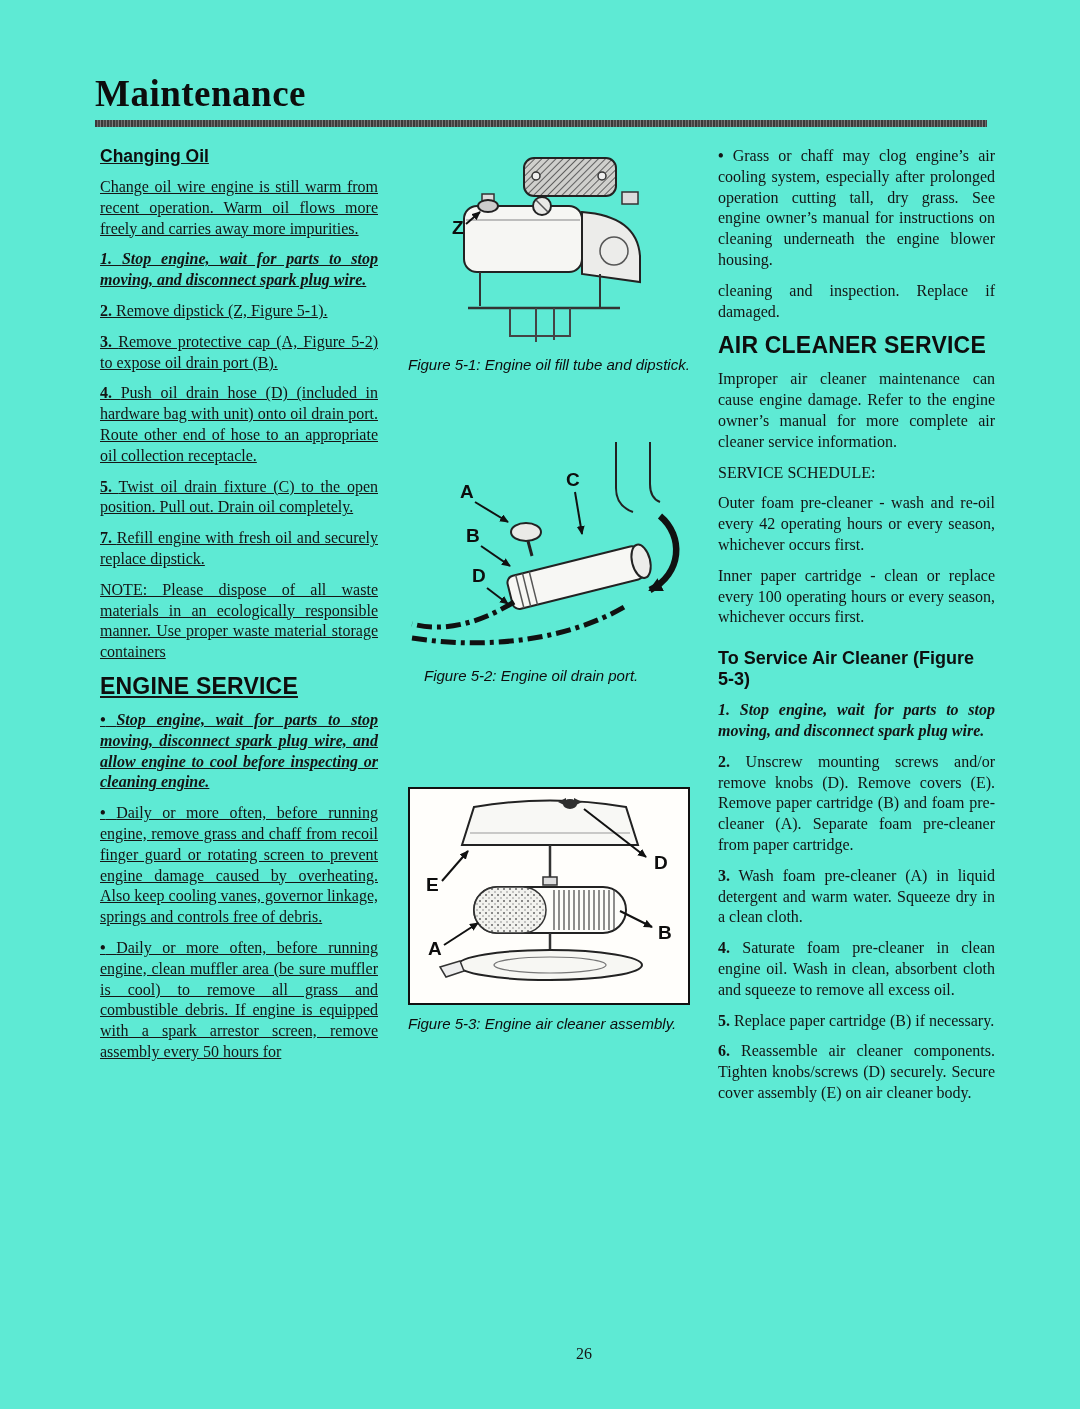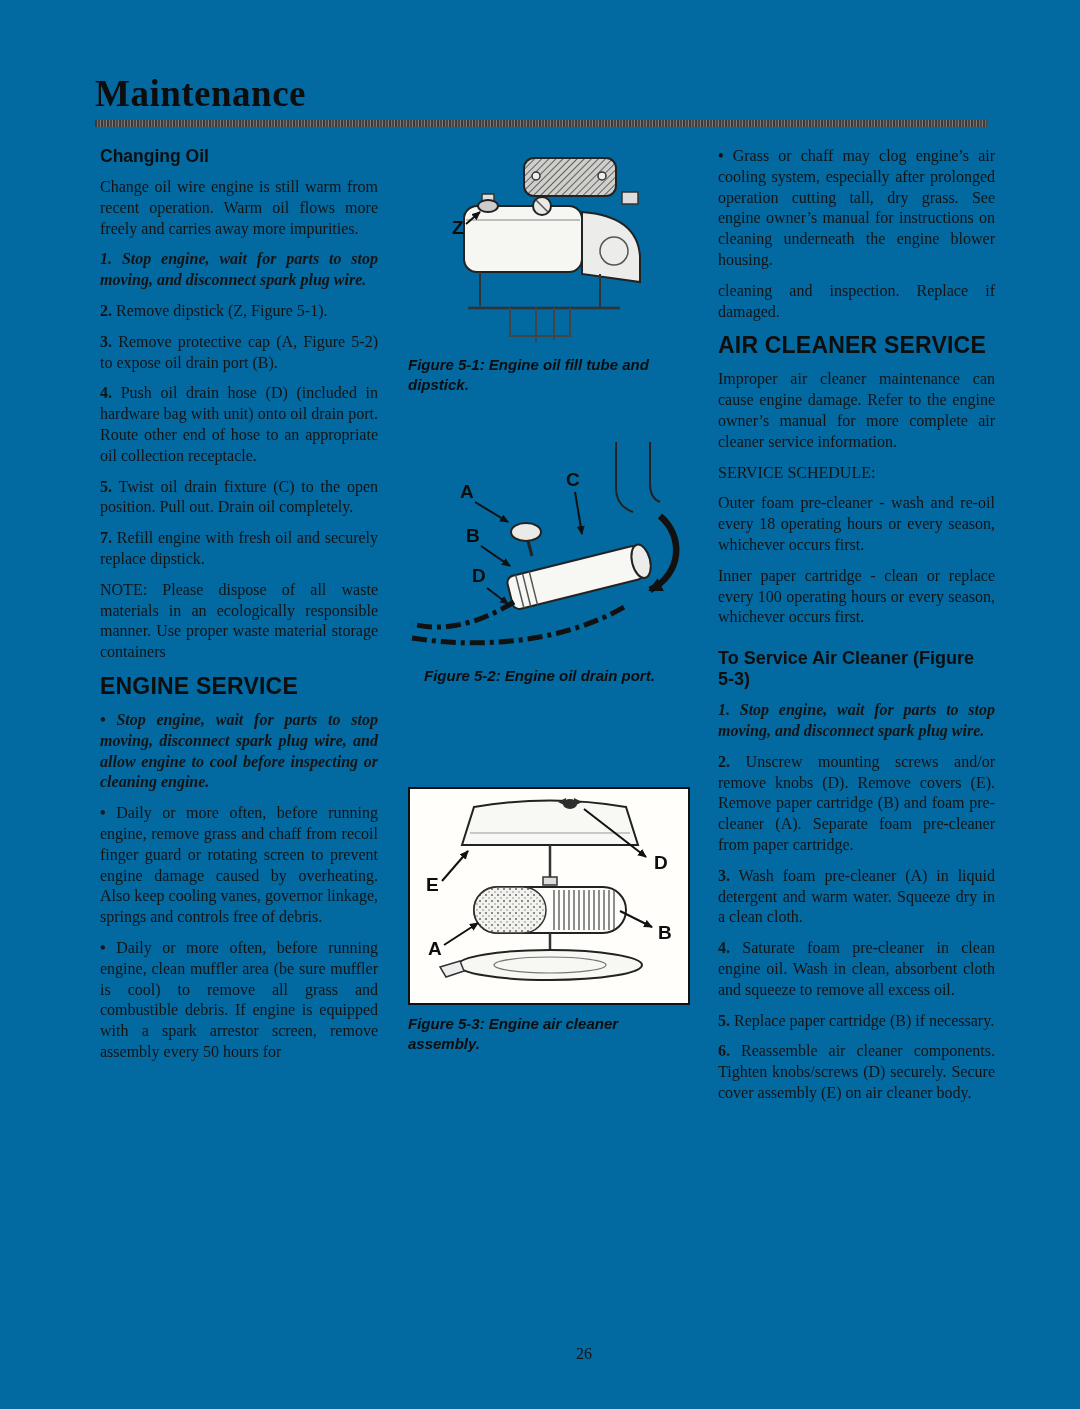--- a/index.html
+++ b/index.html
@@ -1,47 +1,47 @@
 <!DOCTYPE html>
 <html><head>
 <meta charset="utf-8">
 <style>
   * { margin:0; padding:0; box-sizing:border-box; }
   html,body { width:1080px; height:1409px; }
   body { background:#ffffff; font-family:"Liberation Serif", serif; color:#161616; }
-  .page { position:relative; width:1080px; height:1409px; background:#0369a1; overflow:hidden; }
+  .page { position:relative; width:1080px; height:1409px; background:#5eead4; overflow:hidden; }
 
   .title { position:absolute; left:95px; top:72px; font-size:37px; font-weight:bold;
            letter-spacing:.5px; color:#0d0d0d; font-family:"Liberation Serif", serif; }
   .rule  { position:absolute; left:95px; top:120px; width:892px; height:7px;
            background:repeating-linear-gradient(90deg,#3a3a3a 0 2px,#6d6d6d 2px 3px,#454545 3px 5px,#7d7d7d 5px 6px); }
 
   .col { position:absolute; top:146px; }
-  .col-left  { left:100px; width:278px; }
+  .col-left  { left:100px; width:278px;text-decoration:underline; }
   .col-mid   { left:408px; width:285px; height:1210px; }
   .col-right { left:718px; width:277px; }
 
   p.body { font-size:16px; line-height:1.3; text-align:justify; margin-bottom:10px; color:#141414; }
   .step-num, .bullet-marker { font-weight:bold; }
   .emphasis { font-weight:bold; font-style:italic; }
 
   .h-sans { font-family:"Liberation Sans", sans-serif; font-weight:bold; color:#0e0e0e; }
   .h-sub     { font-size:17.5px; margin:0 0 10px; }
   .h-section { font-size:23px;   margin:6px 0 10px; letter-spacing:.2px; }
   .h-sub2    { font-size:18px; margin:20px 0 10px; }
   .tight { margin-bottom:0; }
 
   figure { position:absolute; left:0; width:285px; }
   .fig1 { top:10px; }
   .fig2 { top:296px; }
   .fig3 { top:641px; }
   .art  { display:block; }
   .art1 { margin-left:44px; }
   .fig3-box { width:282px; height:218px; border:2px solid #111; background:#fffefb; padding:2px; }
-  .caption { font-family:"Liberation Sans", sans-serif; font-weight:bold; font-style:italic;
+  .caption { font-family:"Liberation Sans", sans-serif; font-weight:normal; font-style:italic;
              font-size:15px; line-height:1.32; margin-top:9px; color:#0d0d0d; }
   .caption.indent { padding-left:16px; }
 
   .page-num { position:absolute; left:0; top:1345px; width:1080px; text-align:center; font-size:16px;margin-left:44px; }
 
   svg { display:block; }
   .fig-label { font-family:"Liberation Sans", sans-serif; font-weight:bold; font-size:19px; fill:#0d0d0d; }
 </style>
 </head>
 <body>
@@ -197,21 +197,21 @@
     </figure>
   </div>
 
   <div class="col col-right">
     <p class="body"><span class="bullet-marker">•</span> <span>Grass or chaff may clog engine’s air cooling system, especially after prolonged operation cutting tall, dry grass. See engine owner’s manual for instructions on cleaning underneath the engine blower housing.</span></p>
     <p class="body">cleaning and inspection. Replace if damaged.</p>
 
     <h2 class="h-sans h-section">AIR CLEANER SERVICE</h2>
     <p class="body">Improper air cleaner maintenance can cause engine damage. Refer to the engine owner’s manual for more complete air cleaner service information.</p>
     <p class="body tight">SERVICE SCHEDULE:</p>
-    <p class="body">Outer foam pre-cleaner - wash and re-oil every 18 operating hours or every season, whichever occurs first.</p>
+    <p class="body">Outer foam pre-cleaner - wash and re-oil every 42 operating hours or every season, whichever occurs first.</p>
     <p class="body">Inner paper cartridge - clean or replace every 100 operating hours or every season, whichever occurs first.</p>
 
     <h3 class="h-sans h-sub2">To Service Air Cleaner (Figure 5-3)</h3>
 
     <p class="body emphasis"><span class="step-num">1.</span> <span>Stop engine, wait for parts to stop moving, and disconnect spark plug wire.</span></p>
     <p class="body"><span class="step-num">2.</span> <span>Unscrew mounting screws and/or remove knobs (D). Remove covers (E). Remove paper cartridge (B) and foam pre-cleaner (A). Separate foam pre-cleaner from paper cartridge.</span></p>
     <p class="body"><span class="step-num">3.</span> <span>Wash foam pre-cleaner (A) in liquid detergent and warm water. Squeeze dry in a clean cloth.</span></p>
     <p class="body"><span class="step-num">4.</span> <span>Saturate foam pre-cleaner in clean engine oil. Wash in clean, absorbent cloth and squeeze to remove all excess oil.</span></p>
     <p class="body"><span class="step-num">5.</span> <span>Replace paper cartridge (B) if necessary.</span></p>
     <p class="body"><span class="step-num">6.</span> <span>Reassemble air cleaner components. Tighten knobs/screws (D) securely. Secure cover assembly (E) on air cleaner body.</span></p>

